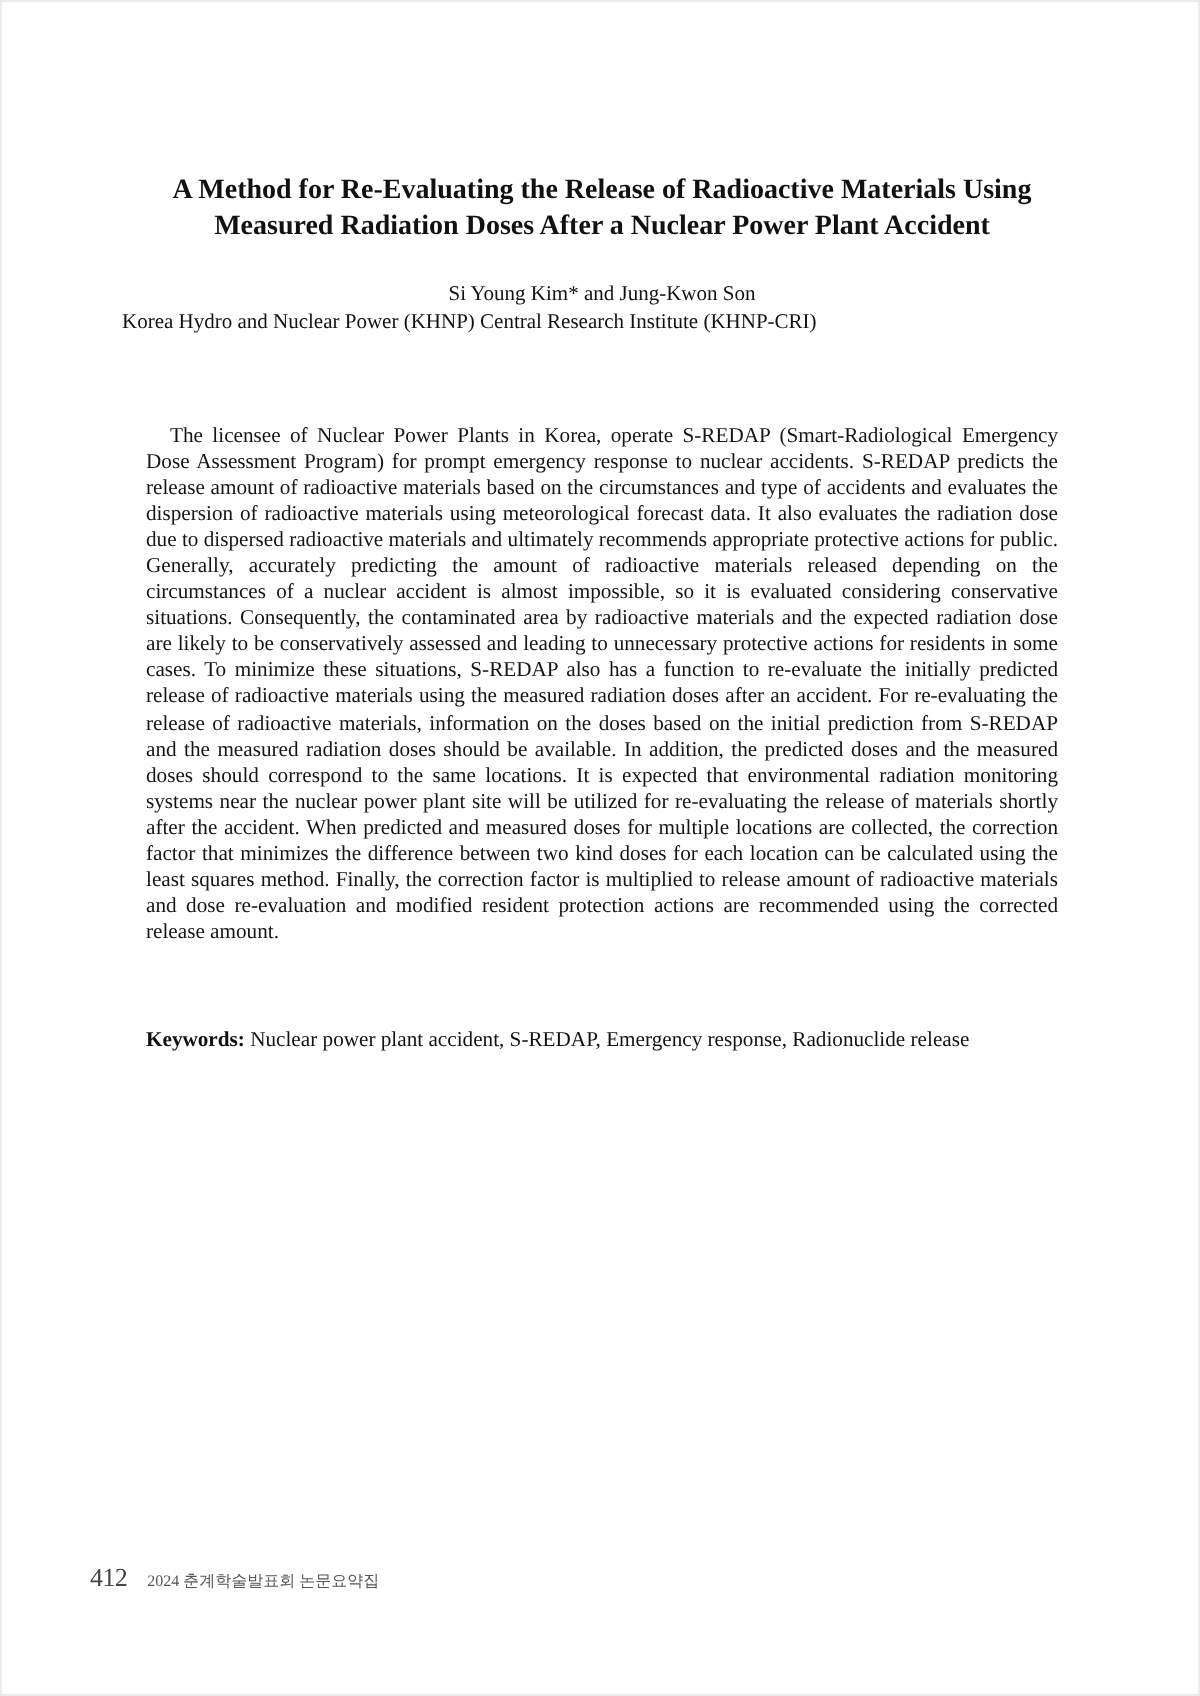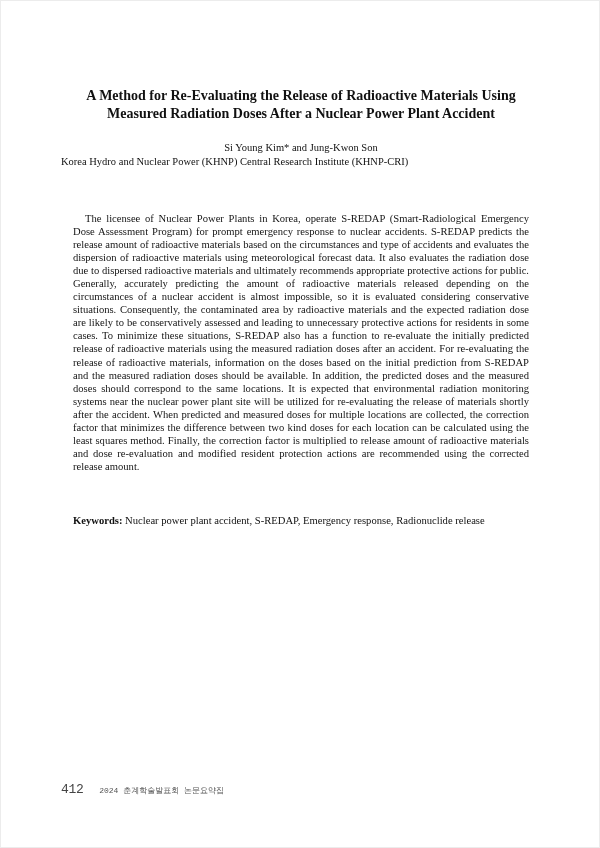--- a/index.html
+++ b/index.html
@@ -78,23 +78,23 @@
     width: 456px;
     top: 493px;
     font-size: 10.6px;
     line-height: 13px;
     white-space: nowrap;
     margin-top: 20px;
   }
   .keywords-label { font-weight: bold; }
   .footer {
     position: absolute;
-    left: 60px;
+    left: 44px;
     top: 779px;
-    font-family: Liberation Mono, monospace;
+    font-family: Liberation Serif, serif;
     color: #444;
     white-space: nowrap;
   }
   .page-number {
     font-size: 13px;
     letter-spacing: -0.3px;
     vertical-align: baseline;
   }
   .footer-title {
     font-size: 8px;

